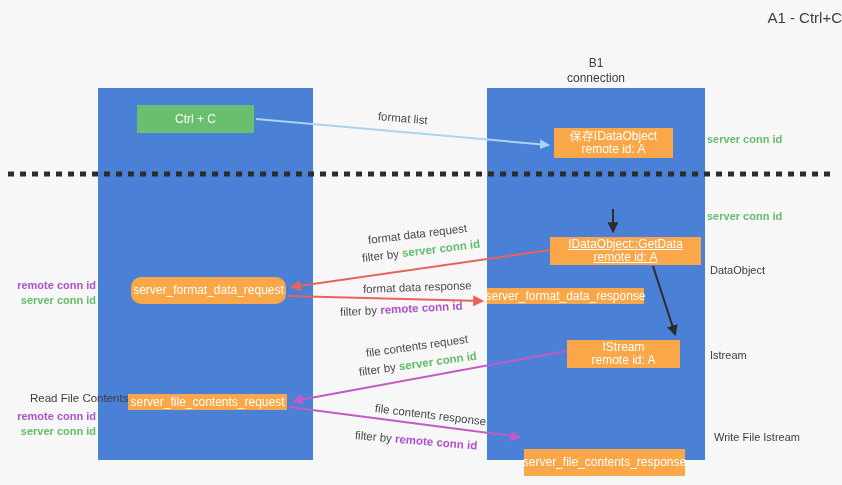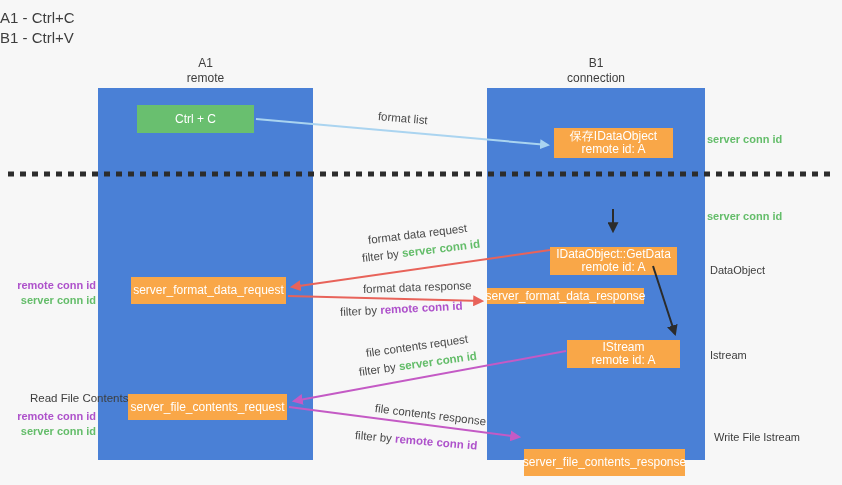--- a/index.html
+++ b/index.html
@@ -1,18 +1,18 @@
 <!DOCTYPE html>
 <html style="--lane_blue: #4a80d6; --box_green: #69bf6f; --box_orange: #f9a748; --arrow_blue: #aad4f0; --arrow_black: #2b2b2b; --arrow_red: #e8635a; --arrow_magenta: #c45ac5; --text_green: #64bd6a; --text_purple: #ae52cb; --text_dark: #3d3d3d; --divider: #2c2c2c;"><head>
 <meta charset="utf-8">
 <style>
   html,body { margin:0; padding:0; background:#f7f7f7; font-family:"Liberation Sans", sans-serif; }
   .canvas { position:relative; width:842px; height:485px; background:#f7f7f7; overflow:hidden; }
 
-  .title { position:absolute; top:8px; left:0; width:100%; text-align:left;
+  .title { position:absolute; top:8px; left:0; width:100%; text-align:right;
            font-size:15px; color:var(--text_dark); line-height:20px; z-index:1; }
 
   .lane { position:absolute; top:88px; height:372px; background:var(--lane_blue); z-index:2; }
   .lane-a { left:98px; width:215px; }
   .lane-b { left:487px; width:218px; }
 
   .lane-header { position:absolute; top:56px; text-align:center; font-size:12px;
                  color:var(--text_dark); line-height:15px; z-index:3; }
   .lane-header.a { left:98px; width:215px; }
   .lane-header.b { left:487px; width:218px; }
@@ -35,64 +35,59 @@
   .arrow-label { position:absolute; font-size:11.5px; color:#4a4a4a; white-space:nowrap;
                  transform-origin:left center; z-index:8; }
 </style>
 </head>
 <body>
 
 <div class="canvas">
 
   <div class="title">
     <div>A1 - Ctrl+C</div>
-    <div>B1 - Ctrl+V</div>
   </div>
 
-  <div class="lane-header a">
-    <div>A1</div>
-    <div>remote</div>
-  </div>
   <div class="lane-header b">
     <div>B1</div>
     <div>connection</div>
   </div>
 
   <div class="lane lane-a"></div>
   <div class="lane lane-b"></div>
 
   <div class="box green" style="left:137px;top:105px;width:117px;height:28px;">
     <div>Ctrl + C</div>
   </div>
 
   <div class="box orange" style="left:554px;top:128px;width:119px;height:30px;">
     <div>保存IDataObject</div>
     <div>remote id: A</div>
   </div>
 
 
-  <div class="box orange" style="left:550px;top:247px;width:127px;height:28px;">
+  <div class="box orange" style="left:550px;top:237px;width:151px;height:28px;text-decoration:underline;">
     <div>IDataObject::GetData</div>
     <div>remote id: A</div>
   </div>
 
   <div class="box orange" style="left:567px;top:340px;width:113px;height:28px;">
     <div>IStream</div>
     <div>remote id: A</div>
   </div>
 
-  <div class="box orange" style="left:131px;top:277px;width:155px;height:27px;">
+  <div class="box orange" style="left:131px;top:277px;width:155px;height:27px;border-radius:10px;">
     <div>server_format_data_request</div>
   </div>
 
   <div class="box orange" style="left:487px;top:288px;width:157px;height:16px;">
     <div>server_format_data_response</div>
   </div>
 
-  <div class="box orange" style="left:128px;top:394px;width:159px;height:26px;">
+  <div class="box orange" style="left:128px;top:394px;width:159px;height:16px;">
     <div>server_file_contents_request</div>
   </div>
 
   <div class="box orange" style="left:524px;top:449px;width:161px;height:27px;">
     <div>server_file_contents_response</div>
   </div>
 
   <svg class="arrows" width="842" height="485" viewBox="0 0 842 485">
     <defs>
       <marker id="mBlue" viewBox="0 0 10 10" markerWidth="10" markerHeight="10" refX="8" refY="5" orient="auto" markerUnits="userSpaceOnUse">

